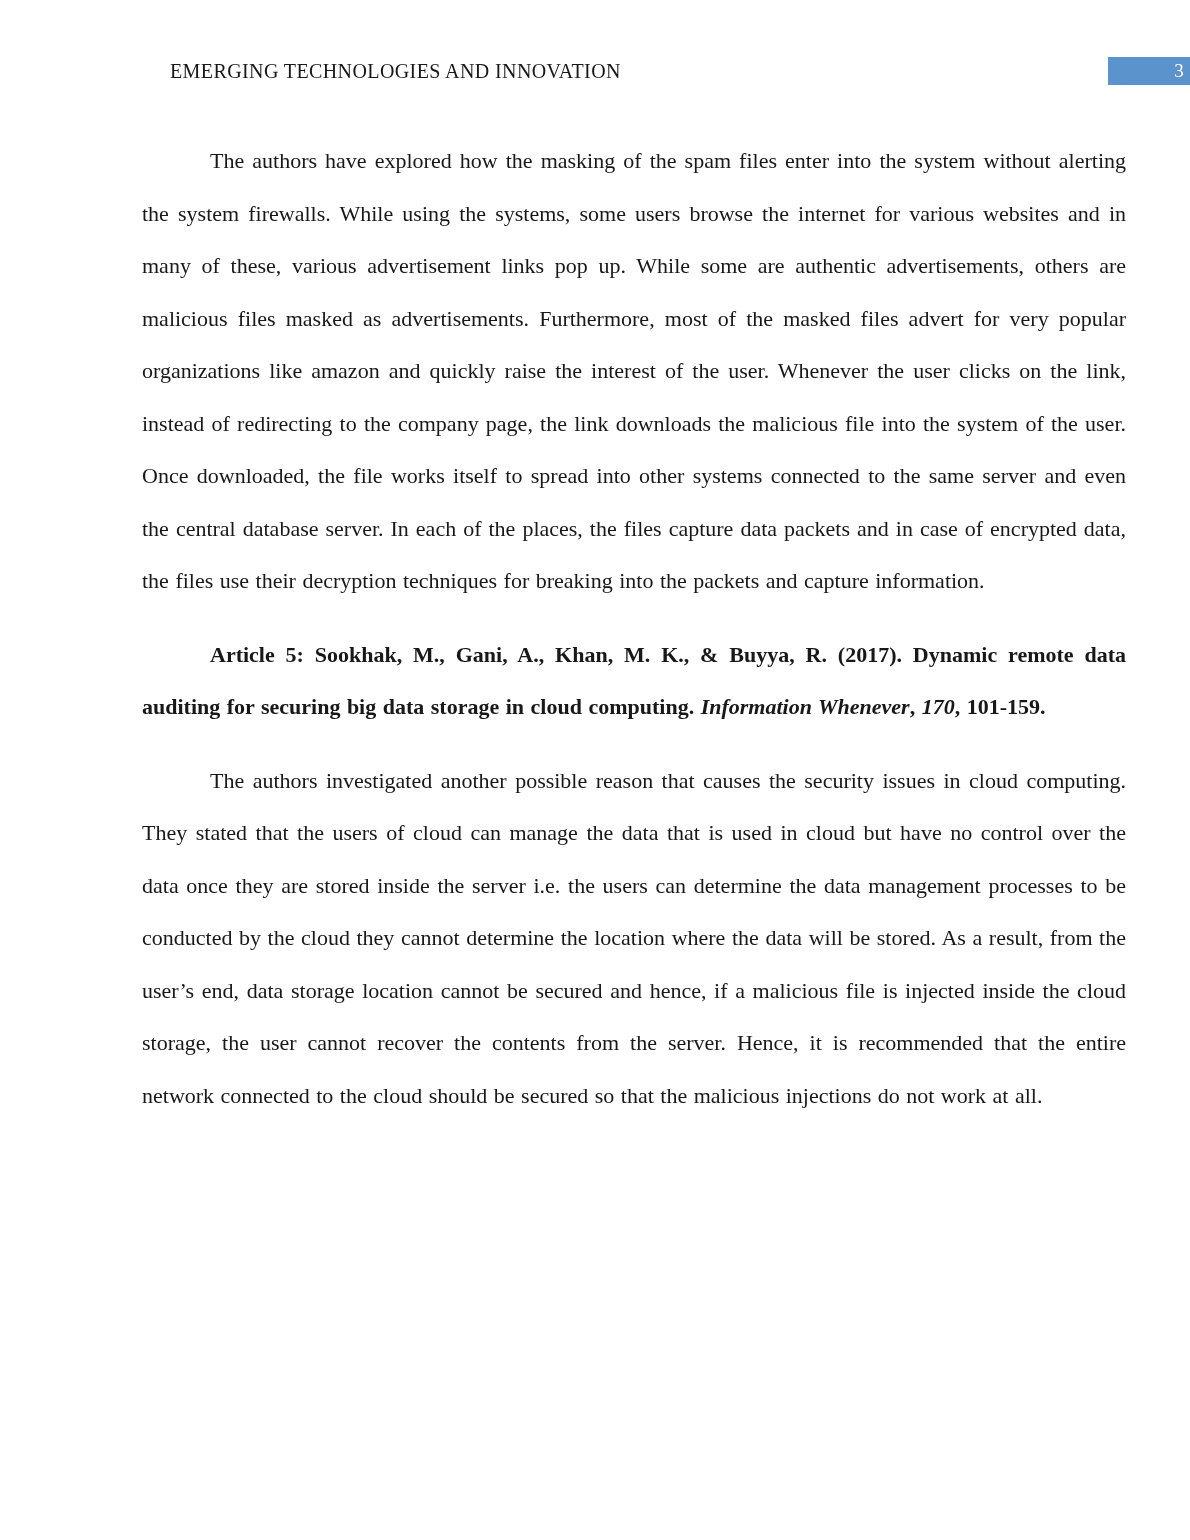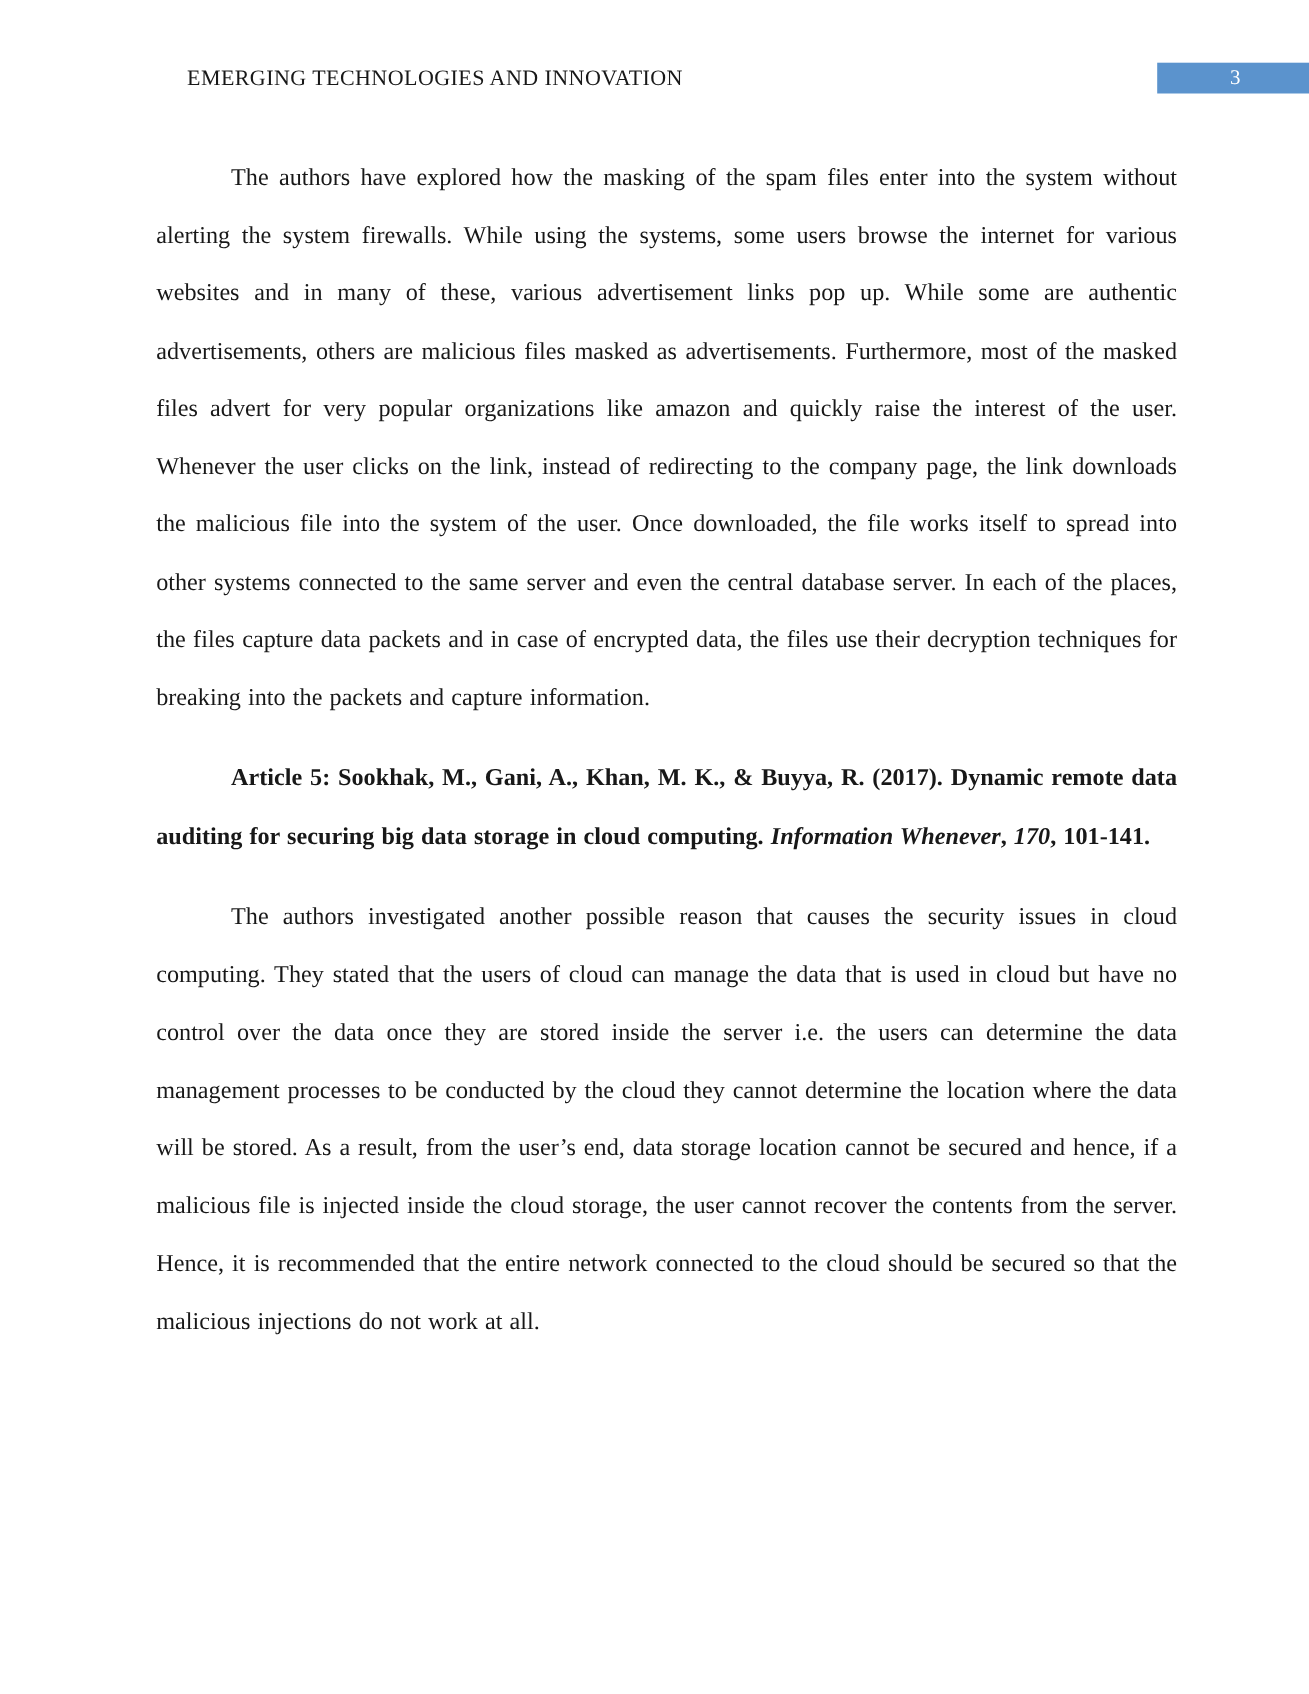--- a/index.html
+++ b/index.html
@@ -13,21 +13,21 @@
     position: relative;
     font-family: "Liberation Serif", serif;
     color: #181818;
     overflow: hidden;
   }
   .page {
     position: relative;
     width: 100%;
     height: 100%;
     box-sizing: border-box;
-    padding: 55px 120px 40px 142px;
+    padding: 55px 64px 40px 142px;
   }
   .page-header {
     position: relative;
     height: 32px;
   }
   .running-head {
     font-size: 20px;
     letter-spacing: 0.4px;
     padding-left: 28px;
     line-height: 32px;
@@ -74,19 +74,19 @@
     <div class="running-head">EMERGING TECHNOLOGIES AND INNOVATION</div>
     <div class="page-number-box" style="background: rgb(91, 147, 205); color: rgb(255, 255, 255);">
       <span class="page-number">3</span>
     </div>
   </header>
 
   <main class="document-body">
 
     <p class="para">The authors have explored how the masking of the spam files enter into the system without alerting the system firewalls. While using the systems, some users browse the internet for various websites and in many of these, various advertisement links pop up. While some are authentic advertisements, others are malicious files masked as advertisements. Furthermore, most of the masked files advert for very popular organizations like amazon and quickly raise the interest of the user. Whenever the user clicks on the link, instead of redirecting to the company page, the link downloads the malicious file into the system of the user. Once downloaded, the file works itself to spread into other systems connected to the same server and even the central database server. In each of the places, the files capture data packets and in case of encrypted data, the files use their decryption techniques for breaking into the packets and capture information.</p>
 
-    <p class="para citation"><span>Article 5: Sookhak, M., Gani, A., Khan, M. K., &amp; Buyya, R. (2017). Dynamic remote data auditing for securing big data storage in cloud computing. </span><em>Information Whenever</em><span>, </span><em>170</em><span>, 101-141.</span></p>
+    <p class="para citation"><span>Article 5: Sookhak, M., Gani, A., Khan, M. K., &amp; Buyya, R. (2017). Dynamic remote data auditing for securing big data storage in cloud computing. </span><em>Information Whenever</em><span>, </span><em>170</em><span>, 101-159.</span></p>
 
     <p class="para">The authors investigated another possible reason that causes the security issues in cloud computing. They stated that the users of cloud can manage the data that is used in cloud but have no control over the data once they are stored inside the server i.e. the users can determine the data management processes to be conducted by the cloud they cannot determine the location where the data will be stored. As a result, from the user’s end, data storage location cannot be secured and hence, if a malicious file is injected inside the cloud storage, the user cannot recover the contents from the server. Hence, it is recommended that the entire network connected to the cloud should be secured so that the malicious injections do not work at all.</p>
 
   </main>
 
 </div>
 
 </body></html>

